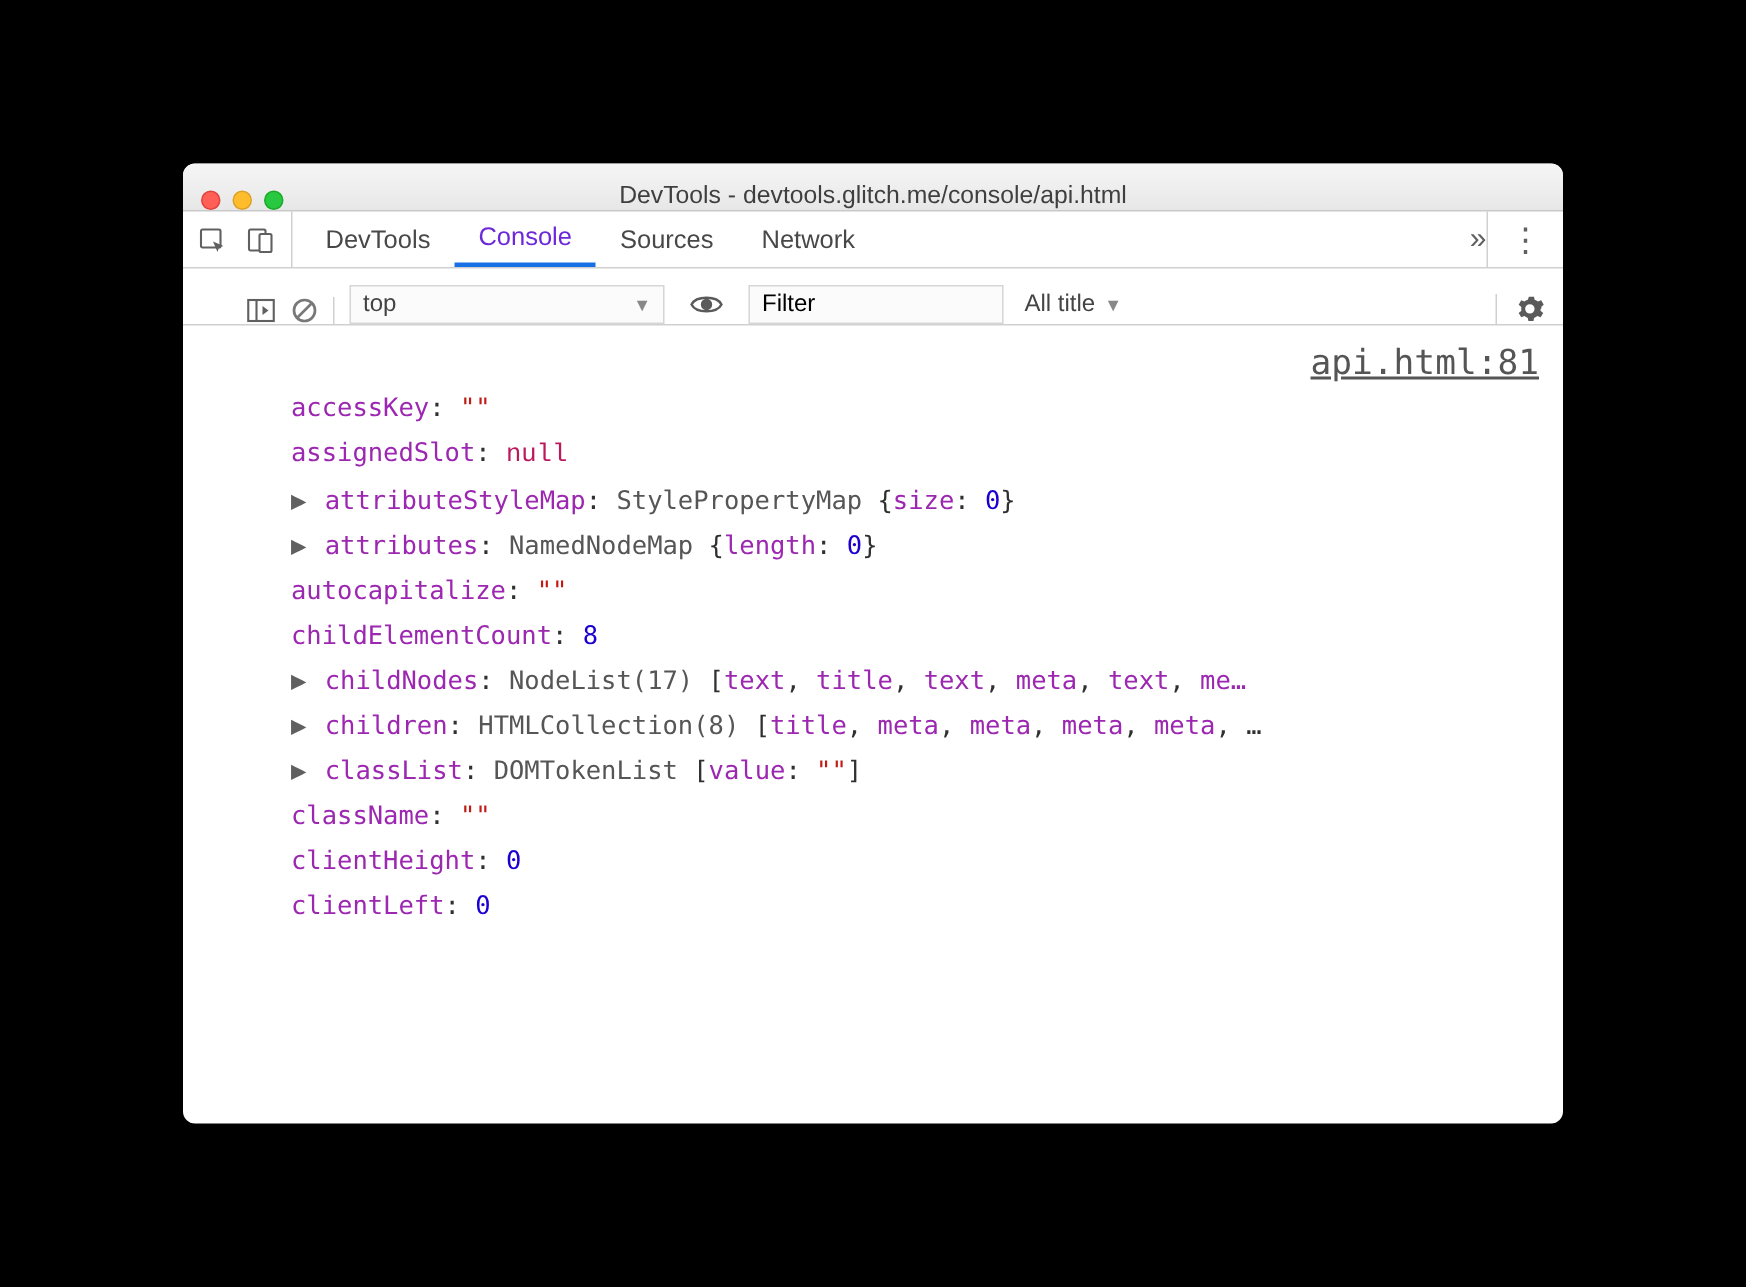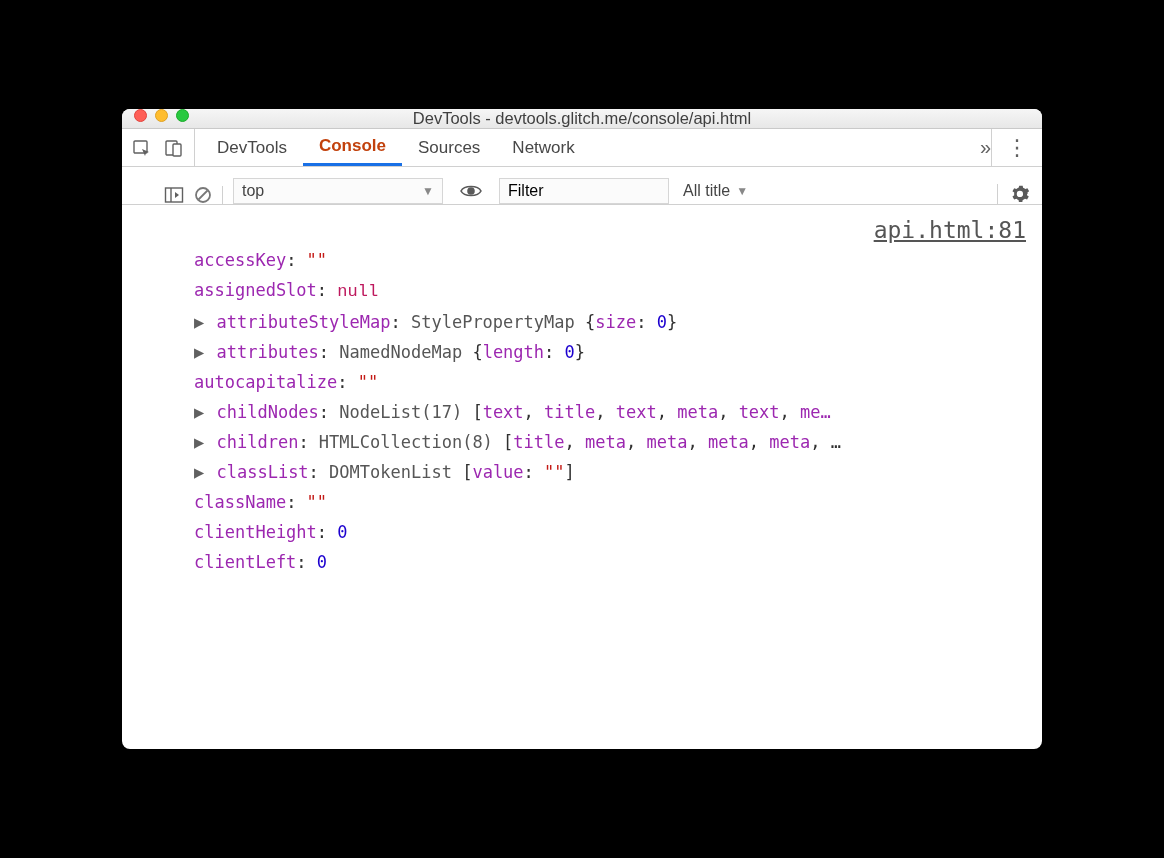--- a/index.html
+++ b/index.html
@@ -16,25 +16,25 @@
     width: 920px;
     height: 640px;
     background: #fff;
     border-radius: 8px;
     box-shadow: 0 20px 60px rgba(0,0,0,0.5);
     overflow: hidden;
     display: flex;
     flex-direction: column;
   }
   .titlebar {
-    height: 20px;
+    height: 32px;
     background: linear-gradient(#f6f6f6, #e7e7e7);
     border-bottom: 1px solid #c9c9c9;
     display: flex;
-    align-items: flex-start;
+    align-items: flex-end;
     padding: 0 12px;
     position: relative;
   }
   .traffic-lights { display: flex; gap: 8px; }
   .tl { width: 13px; height: 13px; border-radius: 50%; }
   .tl.red { background: #ff5f57; border: 0.5px solid #e0443e; }
   .tl.yellow { background: #ffbd2e; border: 0.5px solid #dea123; }
   .tl.green { background: #28c940; border: 0.5px solid #1aab29; }
   .title-text {
     position: absolute;
@@ -66,23 +66,23 @@
     padding-left: 6px;
   }
   .tab {
     padding: 0 16px;
     display: flex;
     align-items: center;
     color: #484848;
     cursor: default;
   }
   .tab.active {
-    color: #c2410c;
+    color: #6d28d9;
     border-bottom: 3px solid #1970e6;
-    font-weight: 700;
+    font-weight: 400;
   }
   .more-chevrons {
     display: flex;
     align-items: center;
     padding: 0 6px;
     color: #606060;
     font-size: 20px;
     letter-spacing: -6px;
   }
   .tabbar-right {
@@ -279,20 +279,21 @@
   </div>
 
   <div class="console-body">
     <a class="source-link">api.html:81</a>
     <div id="rows-container">
         <div class="row indent1"><span class="k">accessKey</span><span class="colon">: </span><span class="str">""</span></div>
         <div class="row indent1"><span class="k">assignedSlot</span><span class="colon">: </span><span class="null">null</span></div>
         <div class="row indent1"><span class="tri">▶ </span><span class="k">attributeStyleMap</span><span class="colon">: </span><span class="type">StylePropertyMap </span><span class="plain">{</span><span class="k">size</span><span class="plain">: </span><span class="num">0</span><span class="plain">}</span></div>
         <div class="row indent1"><span class="tri">▶ </span><span class="k">attributes</span><span class="colon">: </span><span class="type">NamedNodeMap </span><span class="plain">{</span><span class="k">length</span><span class="plain">: </span><span class="num">0</span><span class="plain">}</span></div>
         <div class="row indent1"><span class="k">autocapitalize</span><span class="colon">: </span><span class="str">""</span></div>
+        <div class="row indent1"><span class="k">childElementCount</span><span class="colon">: </span><span class="num">8</span></div>
         <div class="row indent1"><span class="tri">▶ </span><span class="k">childNodes</span><span class="colon">: </span><span class="type">NodeList(17) </span><span class="plain">[</span><span class="k">text</span><span class="plain">, </span><span class="k">title</span><span class="plain">, </span><span class="k">text</span><span class="plain">, </span><span class="k">meta</span><span class="plain">, </span><span class="k">text</span><span class="plain">, </span><span class="k">me…</span></div>
         <div class="row indent1"><span class="tri">▶ </span><span class="k">children</span><span class="colon">: </span><span class="type">HTMLCollection(8) </span><span class="plain">[</span><span class="k">title</span><span class="plain">, </span><span class="k">meta</span><span class="plain">, </span><span class="k">meta</span><span class="plain">, </span><span class="k">meta</span><span class="plain">, </span><span class="k">meta</span><span class="plain">, …</span></div>
         <div class="row indent1"><span class="tri">▶ </span><span class="k">classList</span><span class="colon">: </span><span class="type">DOMTokenList </span><span class="plain">[</span><span class="k">value</span><span class="plain">: </span><span class="str">""</span><span class="plain">]</span></div>
         <div class="row indent1"><span class="k">className</span><span class="colon">: </span><span class="str">""</span></div>
         <div class="row indent1"><span class="k">clientHeight</span><span class="colon">: </span><span class="num">0</span></div>
         <div class="row indent1"><span class="k">clientLeft</span><span class="colon">: </span><span class="num">0</span></div>
       </div>
   </div>
 
 </div>

